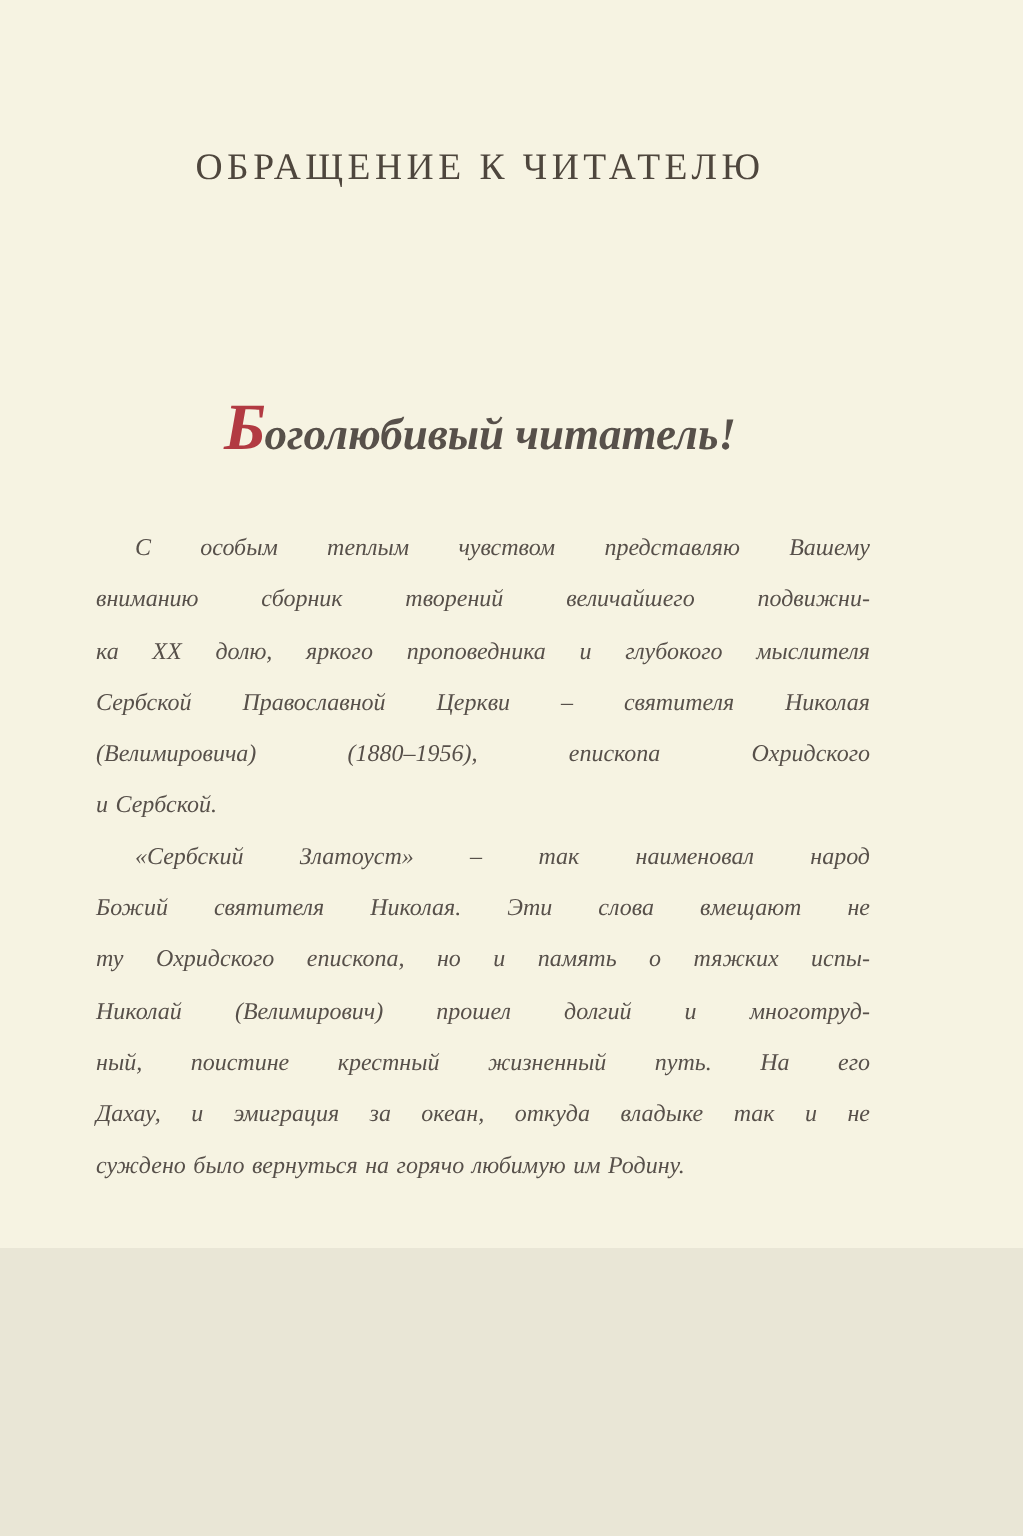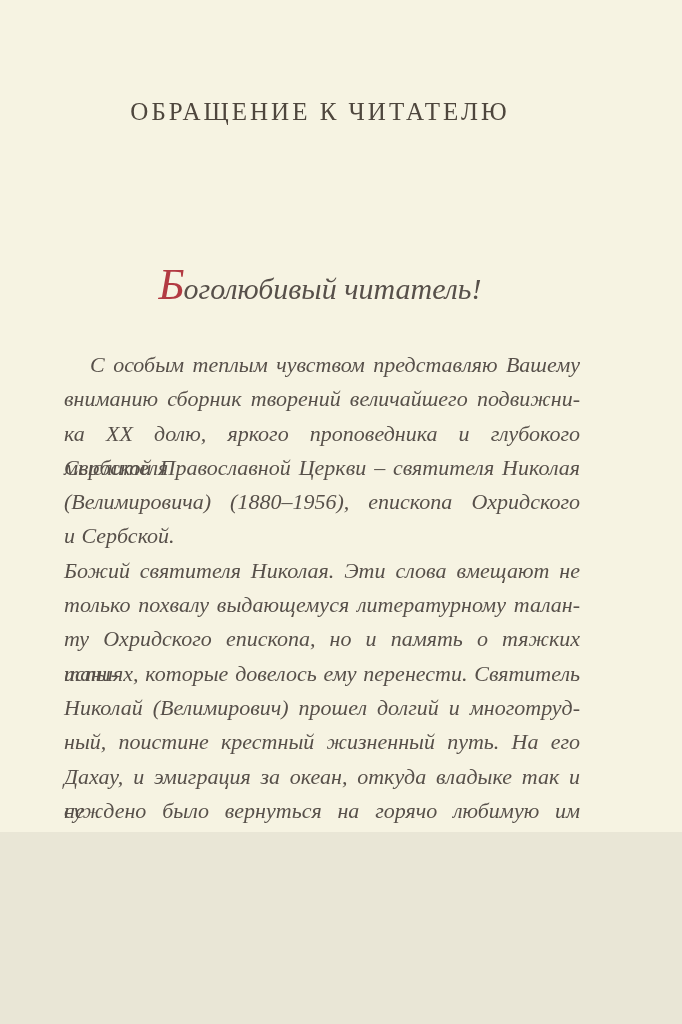--- a/index.html
+++ b/index.html
@@ -35,33 +35,34 @@
     font-family:"Liberation Serif", serif;
   }
   .salutation{
     margin:134px 0 0 0;
     width:640px;
     text-align:center;
     font-style:italic;
     font-size:30px;
     line-height:46px;
     color:var(--ink);
+    font-weight:bold;
   }
   .salutation .initial{
     color:var(--accent);
     font-size:44px;
     line-height:46px;
     font-style:italic;
     letter-spacing:-1px;
   }
   .body-text{
     margin:36px 0 0 64px;
     width:516px;
     font-style:italic;
-    font-size:22px;
+    font-size:16px;
     color:var(--ink);
   }
   .line{
     height:34.3px;
     line-height:34.3px;
     text-align:justify;
     text-align-last:justify;
     word-spacing:1px;
   }
   .line.indent{
@@ -79,22 +80,21 @@
 
   <p class="salutation"><span class="initial">Б</span><span>оголюбивый читатель!</span></p>
 
   <div class="body-text">
       <div class="line indent">С особым теплым чувством представляю Вашему</div>
       <div class="line">вниманию сборник творений величайшего подвижни-</div>
       <div class="line">ка XX долю, яркого проповедника и глубокого мыслителя</div>
       <div class="line">Сербской Православной Церкви – святителя Николая</div>
       <div class="line">(Велимировича) (1880–1956), епископа Охридского</div>
       <div class="line last">и Сербской.</div>
+      <div class="line indent">«Сербский Златоуст» – так наименовал народ</div>
       <div class="line">Божий святителя Николая. Эти слова вмещают не</div>
-      <div class="line">только похвалу выдающемуся литературному талан-</div>
       <div class="line">ту Охридского епископа, но и память о тяжких испы-</div>
-      <div class="line">таниях, которые довелось ему перенести. Святитель</div>
       <div class="line">Николай (Велимирович) прошел долгий и многотруд-</div>
       <div class="line">ный, поистине крестный жизненный путь. На его</div>
       <div class="line">Дахау, и эмиграция за океан, откуда владыке так и не</div>
       <div class="line last">суждено было вернуться на горячо любимую им Родину.</div>
     </div>
 </div>
 
 </body></html>

